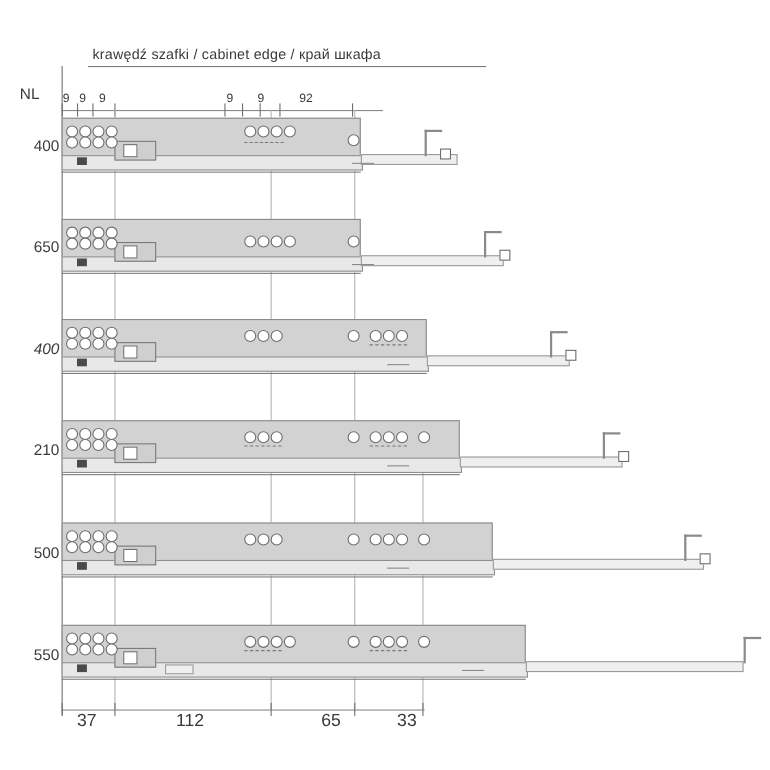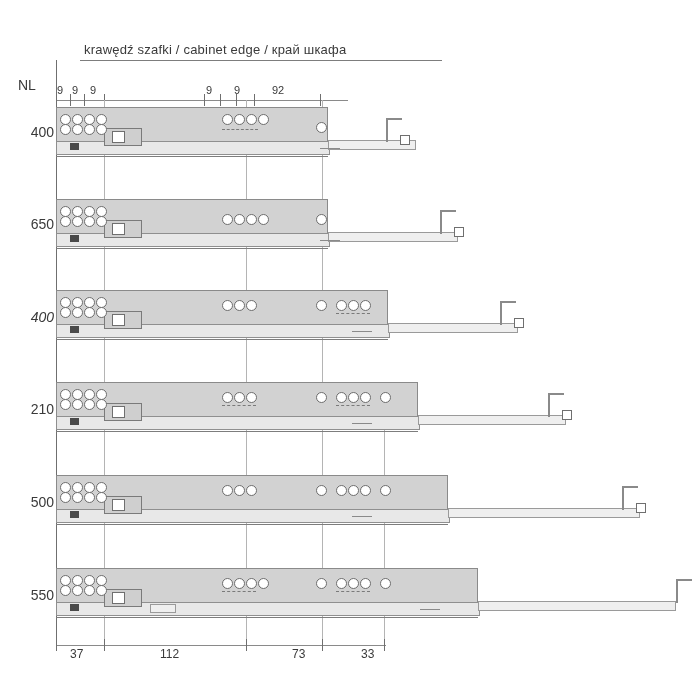--- a/index.html
+++ b/index.html
@@ -9,21 +9,21 @@
     font-family:"Liberation Sans", sans-serif;
     color:#333;
     overflow:hidden;
     position:relative;
   }
   #stage{position:absolute;left:0;top:0;width:644px;height:700px;}
   .title{position:absolute;font-size:13px;color:#3a3a3a;letter-spacing:.2px;white-space:nowrap;}
   .nl-label{position:absolute;font-size:14px;color:#3a3a3a;}
   .row-label{position:absolute;font-size:14px;color:#3a3a3a;text-align:right;width:40px;}
   .dim-top{position:absolute;font-size:11px;color:#3a3a3a;}
-  .dim-bot{position:absolute;font-size:12px;color:#3a3a3a;text-align:right;}
+  .dim-bot{position:absolute;font-size:16px;color:#3a3a3a;text-align:right;}
 
   
   .hline{position:absolute;height:1px;background:#7d7d7d;}
   .vline{position:absolute;width:1px;background:#9a9a9a;}
   .vline.dark{background:#6f6f6f;}
   .thin{background:#b4b4b4;}
   .slab-top{position:absolute;background:#d2d2d2;border:1px solid #8a8a8a;}
   .rail{position:absolute;background:#e8e8e8;border:1px solid #8f8f8f;}
   .rail-thin{position:absolute;background:#efefef;border:1px solid #9a9a9a;}
   .blk{position:absolute;background:#cfcfcf;border:1px solid #7a7a7a;}
@@ -240,16 +240,16 @@
 
   <div class="hline" style="left:56px;top:645px;width:330px;background:#8a8a8a;"></div>
   <div class="vline dark" style="left:56px;top:639px;height:12px;"></div>
   <div class="vline dark" style="left:104px;top:639px;height:12px;"></div>
   <div class="vline dark" style="left:246px;top:639px;height:12px;"></div>
   <div class="vline dark" style="left:322px;top:639px;height:12px;"></div>
   <div class="vline dark" style="left:384px;top:639px;height:12px;"></div>
 
   <div class="dim-bot" style="left:70px;top:647px;">37</div>
   <div class="dim-bot" style="left:160px;top:647px;">112</div>
-  <div class="dim-bot" style="left:292px;top:647px;">73</div>
+  <div class="dim-bot" style="left:292px;top:647px;">65</div>
   <div class="dim-bot" style="left:361px;top:647px;">33</div>
 
 </div>
 
 </body></html>

